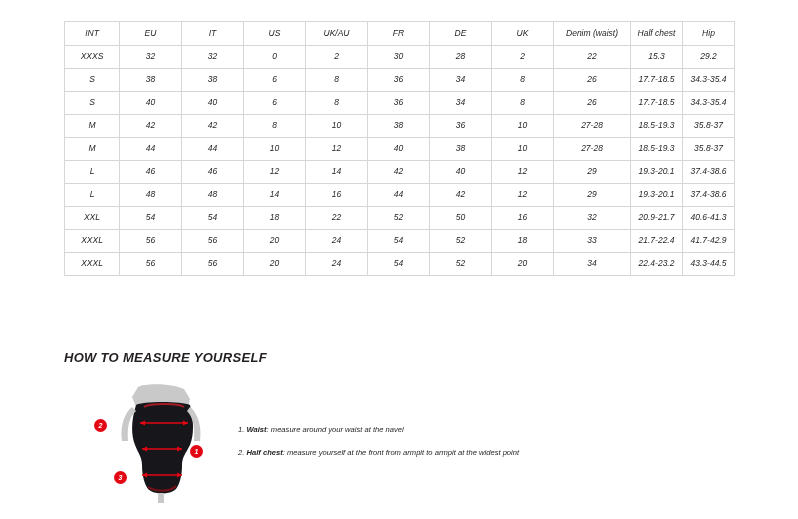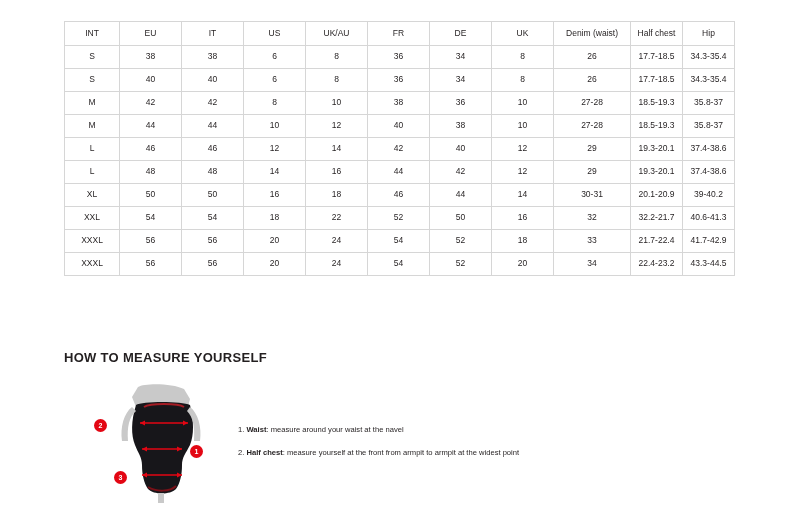--- a/index.html
+++ b/index.html
@@ -12,20 +12,21 @@
     height: 519px;
     font-family: "Liberation Sans", sans-serif;
     color: #231f20;
     position: relative;
     overflow: hidden;
   }
   .page {
     position: relative;
     width: 656px;
     height: 519px;
+    font-style: italic;
   }
   
   .table-wrap {
     position: absolute;
     left: 64px;
     top: 21px;
     width: 670px;
   }
   table.size-table {
     border-collapse: collapse;
@@ -147,20 +148,33 @@
           <td>FR</td>
           <td>DE</td>
           <td>UK</td>
           <td class="left-pad">Denim (waist)</td>
           <td class="left-pad">Half chest</td>
           <td class="left-pad">Hip</td>
         </tr>
       </thead>
       <tbody>
         <tr>
+          <td>XXXS</td>
+          <td>32</td>
+          <td>32</td>
+          <td>0</td>
+          <td>2</td>
+          <td>30</td>
+          <td>28</td>
+          <td>2</td>
+          <td>22</td>
+          <td class="left-pad">15.3</td>
+          <td class="left-pad">29.2</td>
+        </tr>
+        <tr>
           <td>S</td>
           <td>38</td>
           <td>38</td>
           <td>6</td>
           <td>8</td>
           <td>36</td>
           <td>34</td>
           <td>8</td>
           <td>26</td>
           <td class="left-pad">17.7-18.5</td>
@@ -225,43 +239,30 @@
           <td>14</td>
           <td>16</td>
           <td>44</td>
           <td>42</td>
           <td>12</td>
           <td>29</td>
           <td class="left-pad">19.3-20.1</td>
           <td class="left-pad">37.4-38.6</td>
         </tr>
         <tr>
-          <td>XL</td>
-          <td>50</td>
-          <td>50</td>
-          <td>16</td>
-          <td>18</td>
-          <td>46</td>
-          <td>44</td>
-          <td>14</td>
-          <td>30-31</td>
-          <td class="left-pad">20.1-20.9</td>
-          <td class="left-pad">39-40.2</td>
-        </tr>
-        <tr>
           <td>XXL</td>
           <td>54</td>
           <td>54</td>
           <td>18</td>
           <td>22</td>
           <td>52</td>
           <td>50</td>
           <td>16</td>
           <td>32</td>
-          <td class="left-pad">32.2-21.7</td>
+          <td class="left-pad">20.9-21.7</td>
           <td class="left-pad">40.6-41.3</td>
         </tr>
         <tr>
           <td>XXXL</td>
           <td>56</td>
           <td>56</td>
           <td>20</td>
           <td>24</td>
           <td>54</td>
           <td>52</td>

